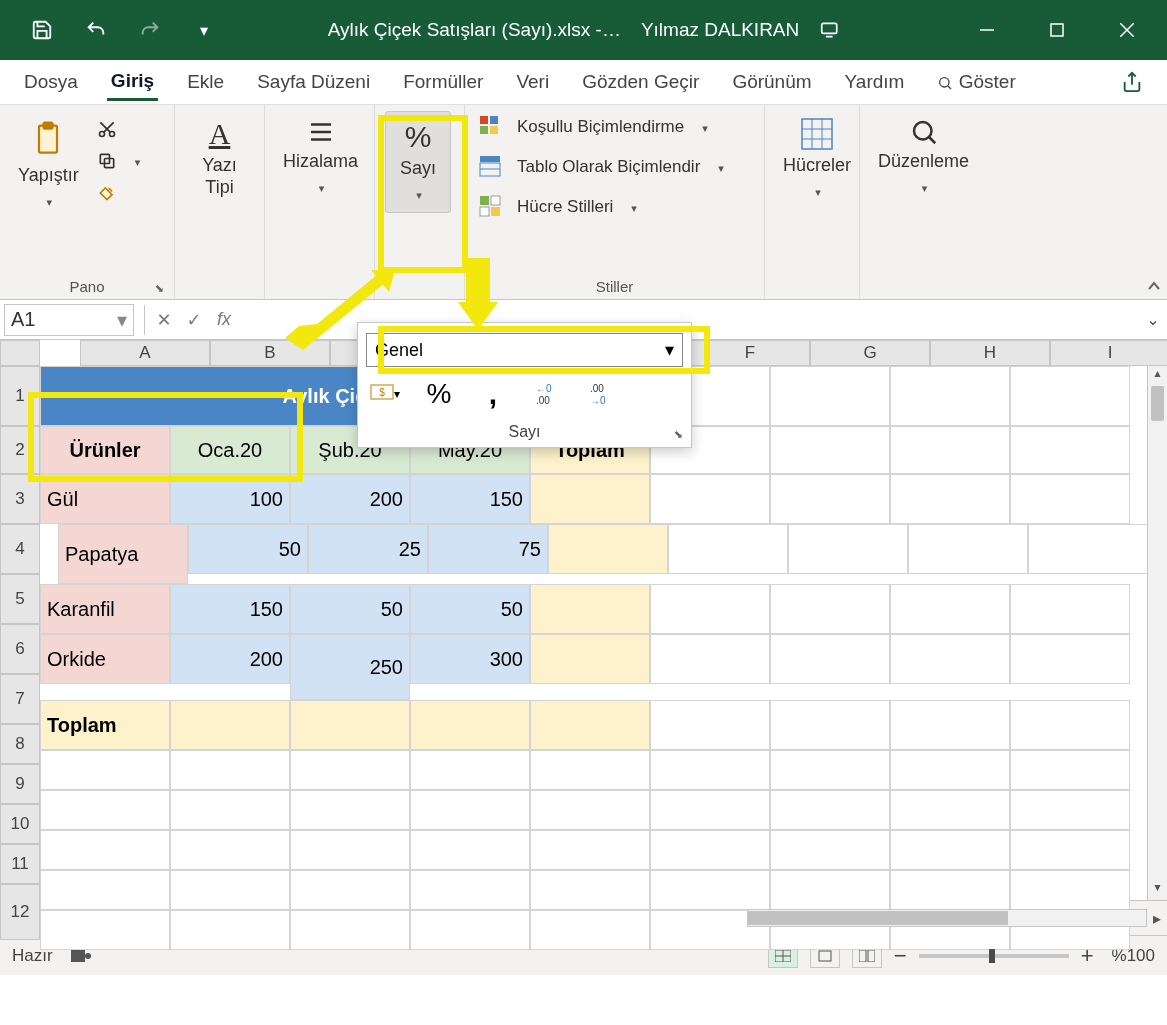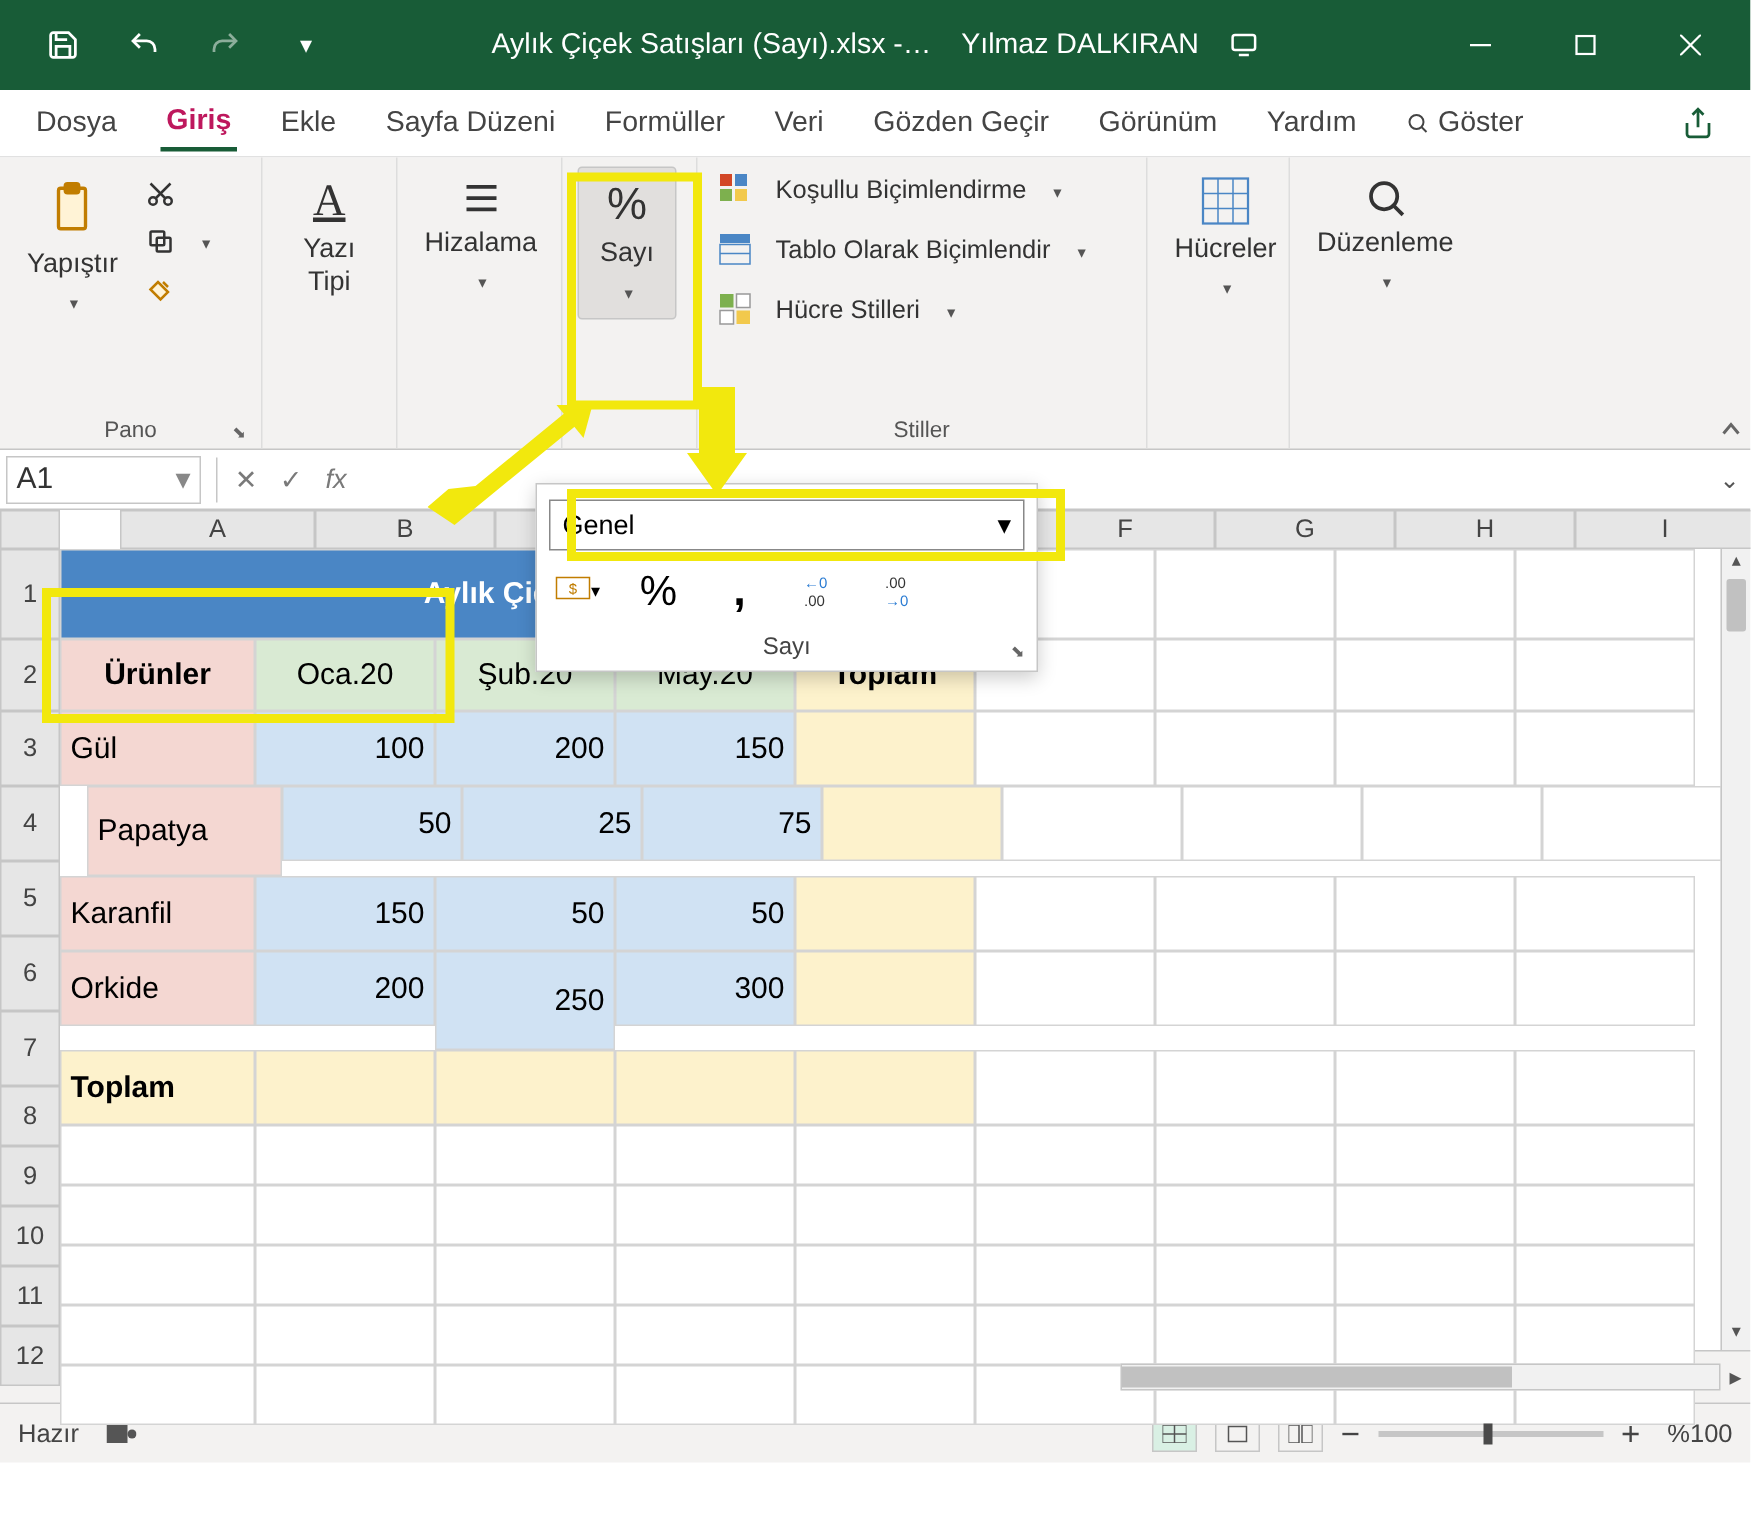--- a/index.html
+++ b/index.html
@@ -9,21 +9,21 @@
 .titlebar { background: #185c37; height: 60px; display: flex; align-items: center; color: #fff; position: relative; }
 .titlebar-left { display: flex; align-items: center; gap: 30px; padding-left: 30px; }
 .titlebar-icon { width: 24px; height: 24px; display: flex; align-items: center; justify-content: center; cursor: pointer; }
 .titlebar-center { position: absolute; left: 50%; transform: translateX(-50%); display: flex; align-items: center; gap: 20px; font-size: 19px; white-space: nowrap; }
 .titlebar-right { margin-left: auto; display: flex; align-items: center; gap: 30px; padding-right: 20px; }
 .window-ctrl { width: 40px; height: 40px; display: flex; align-items: center; justify-content: center; cursor: pointer; }
 
 
 .ribbon-tabs { background: #fff; border-bottom: 1px solid #e1e1e1; height: 45px; display: flex; align-items: center; padding: 4px 20px; gap: 25px; font-size: 19px; color: #444; }
 .ribbon-tab { cursor: pointer; padding: 6px 4px; }
-.ribbon-tab.active { color: #be185d; font-weight: 600; border-bottom: 3px solid #185c37; }
+.ribbon-tab.active { color: #0f172a; font-weight: 600; border-bottom: 3px solid #185c37; }
 .ribbon-tabs .share { margin-left: auto; }
 
 
 .ribbon { background: #f3f2f1; height: 195px; display: flex; border-bottom: 1px solid #c6c6c6; font-size: 17px; color: #333; position: relative;}
 .ribbon-group { display: flex; flex-direction: column; padding: 6px 10px 4px 10px; border-right: 1px solid #ddd; }
 .ribbon-group-body { flex: 1; display: flex; align-items: flex-start; gap: 6px; }
 .ribbon-group-label { text-align: center; font-size: 15px; color: #555; padding-top: 4px; position: relative; }
 .ribbon-btn { display: flex; flex-direction: column; align-items: center; justify-content: center; gap: 4px; padding: 6px 8px; cursor: pointer; border-radius: 3px; }
 .ribbon-btn-label { font-size: 18px; text-align: center; line-height: 1.2; }
 .dropdown-arrow::after { content: "▾"; font-size: 11px; color: #555; margin-left: 2px; }
@@ -345,21 +345,21 @@
       <div class="row-header" style="height: 48px;">2</div>
       <div class="row-header" style="height: 50px;">3</div>
       <div class="row-header" style="height: 50px;">4</div>
       <div class="row-header" style="height: 50px;">5</div>
       <div class="row-header" style="height: 50px;">6</div>
       <div class="row-header" style="height: 50px;">7</div>
       <div class="row-header" style="height: 40px;">8</div>
       <div class="row-header" style="height: 40px;">9</div>
       <div class="row-header" style="height: 40px;">10</div>
       <div class="row-header" style="height: 40px;">11</div>
-      <div class="row-header" style="height: 40px;">12</div>
+      <div class="row-header" style="height: 56px;">12</div>
     </div>
   <div style="position:absolute;left:40px;top:0" id="col-headers" class="col-headers">
       <div class="col-header" style="width: 130px;">A</div>
       <div class="col-header" style="width: 120px;">B</div>
       <div class="col-header" style="width: 120px;">C</div>
       <div class="col-header" style="width: 120px;">D</div>
       <div class="col-header" style="width: 120px;">E</div>
       <div class="col-header" style="width: 120px;">F</div>
       <div class="col-header" style="width: 120px;">G</div>
       <div class="col-header" style="width: 120px;">H</div>

